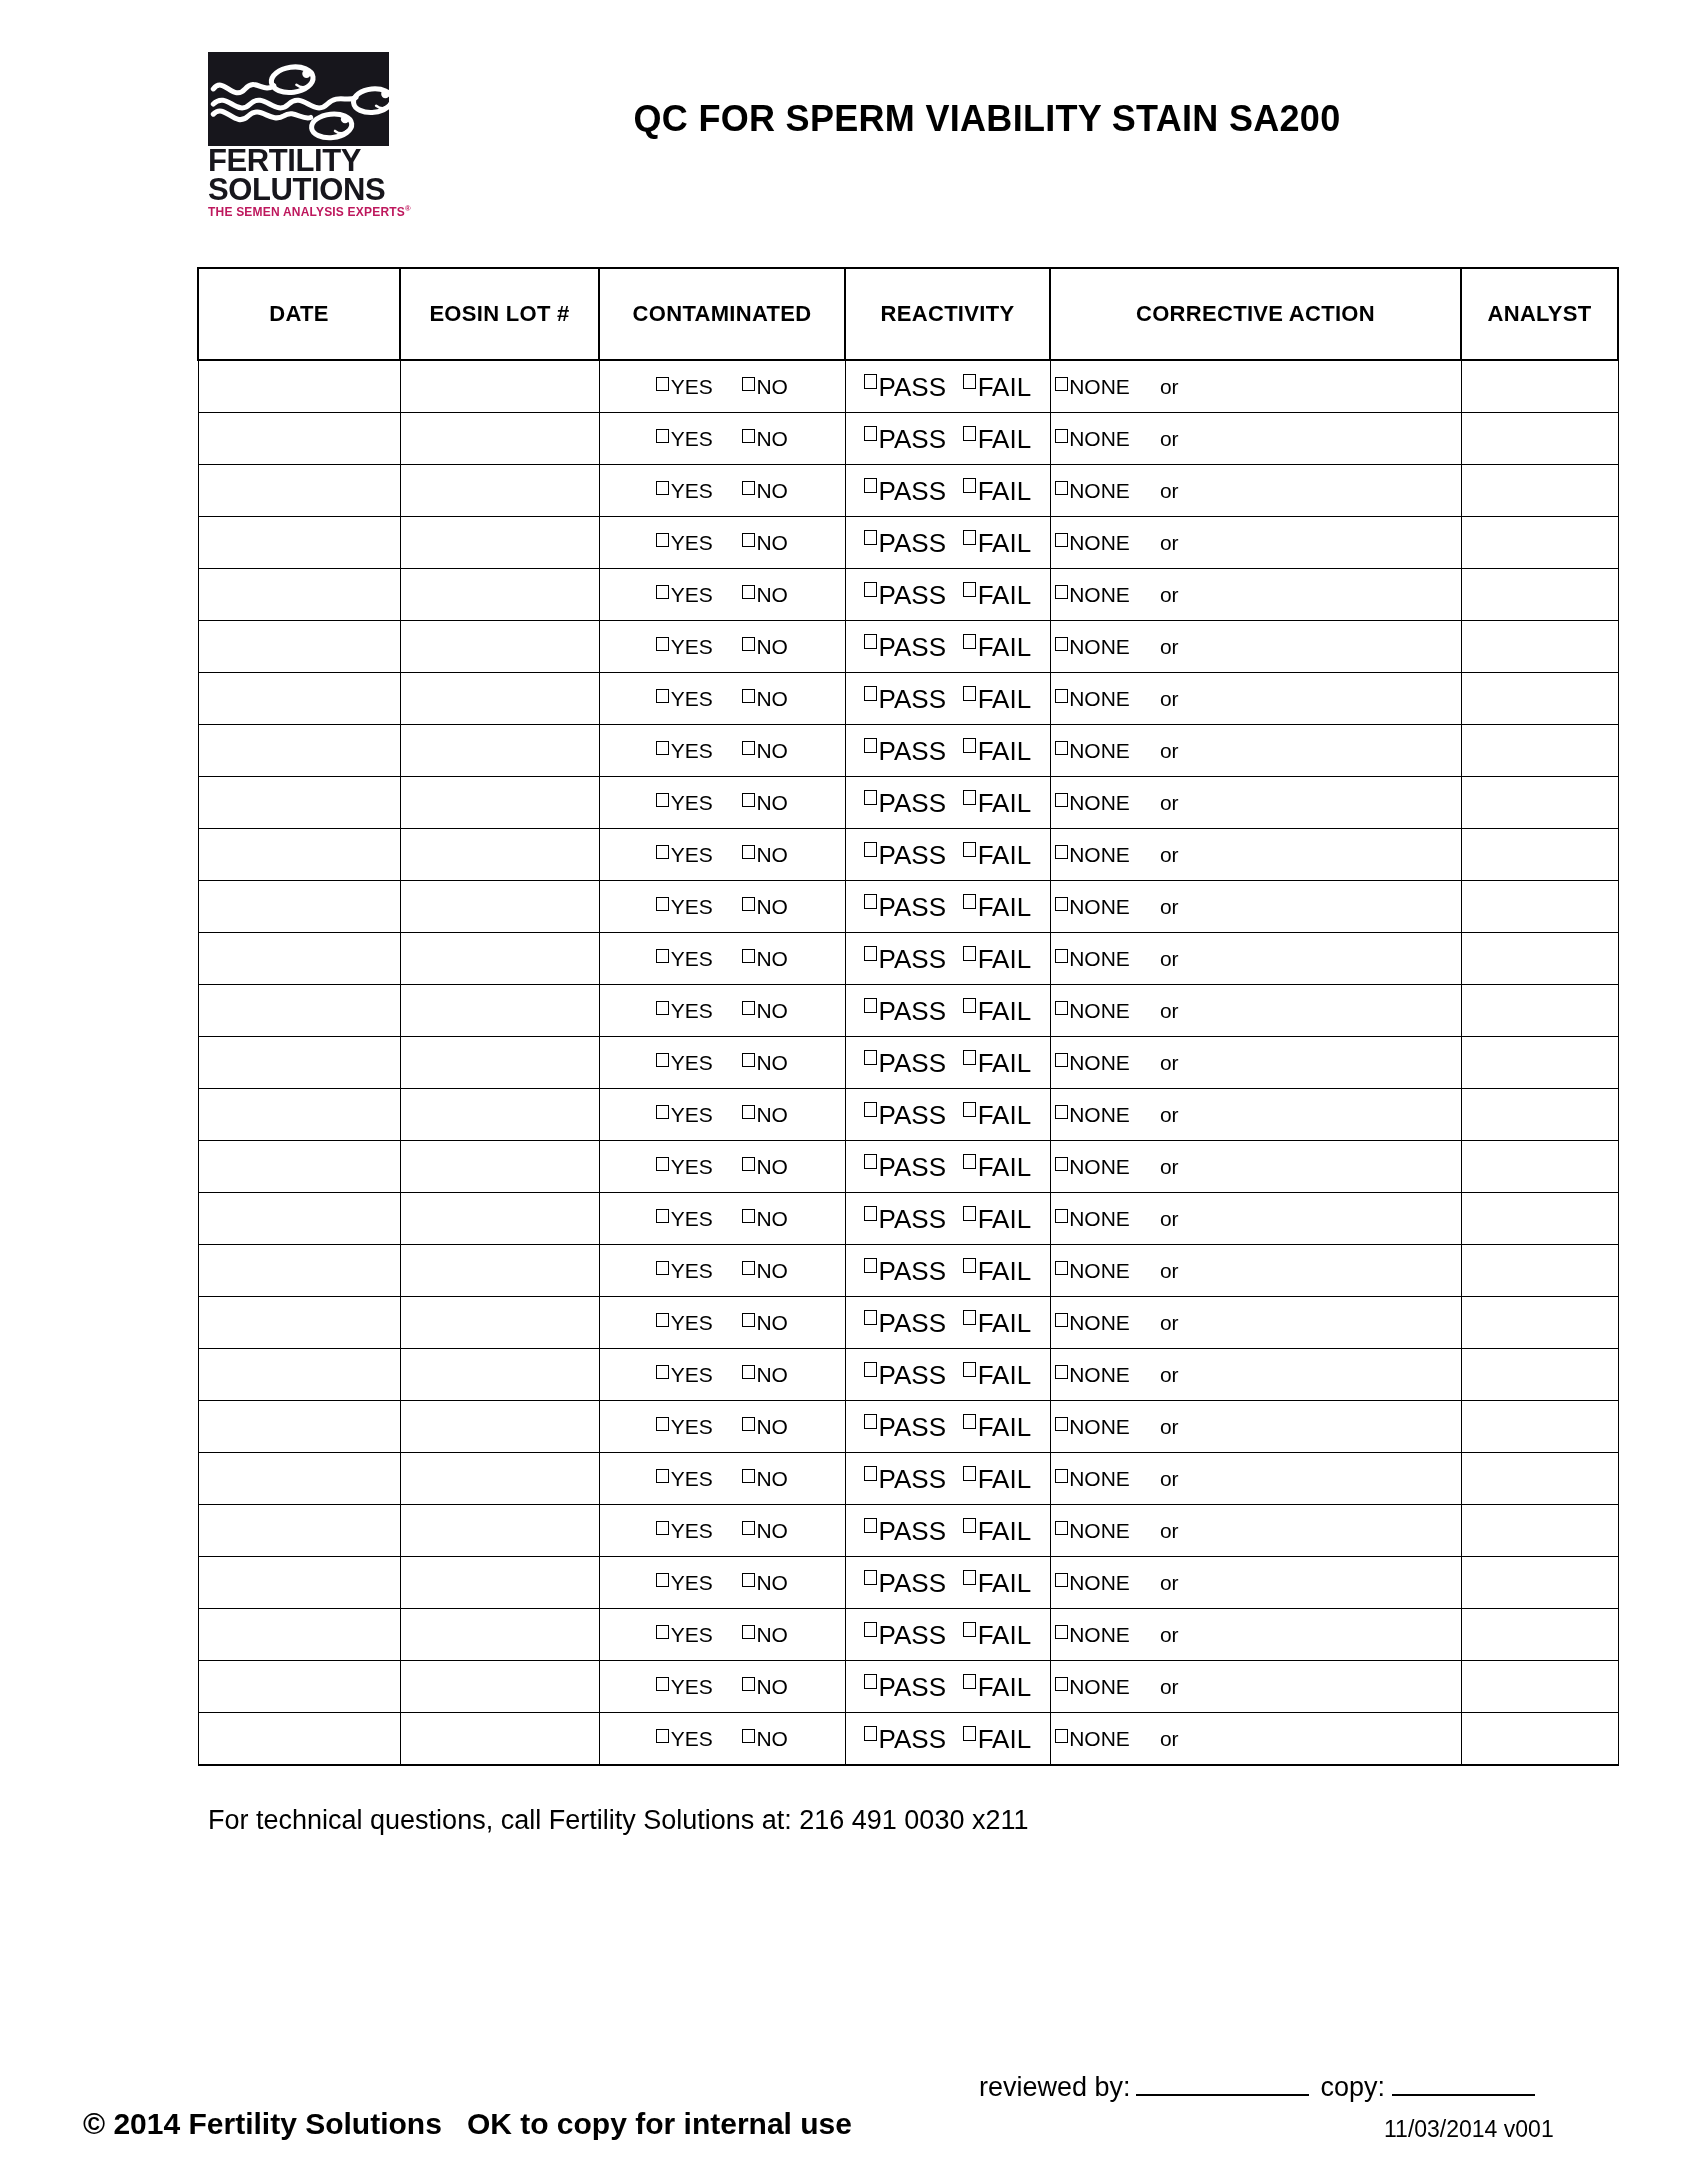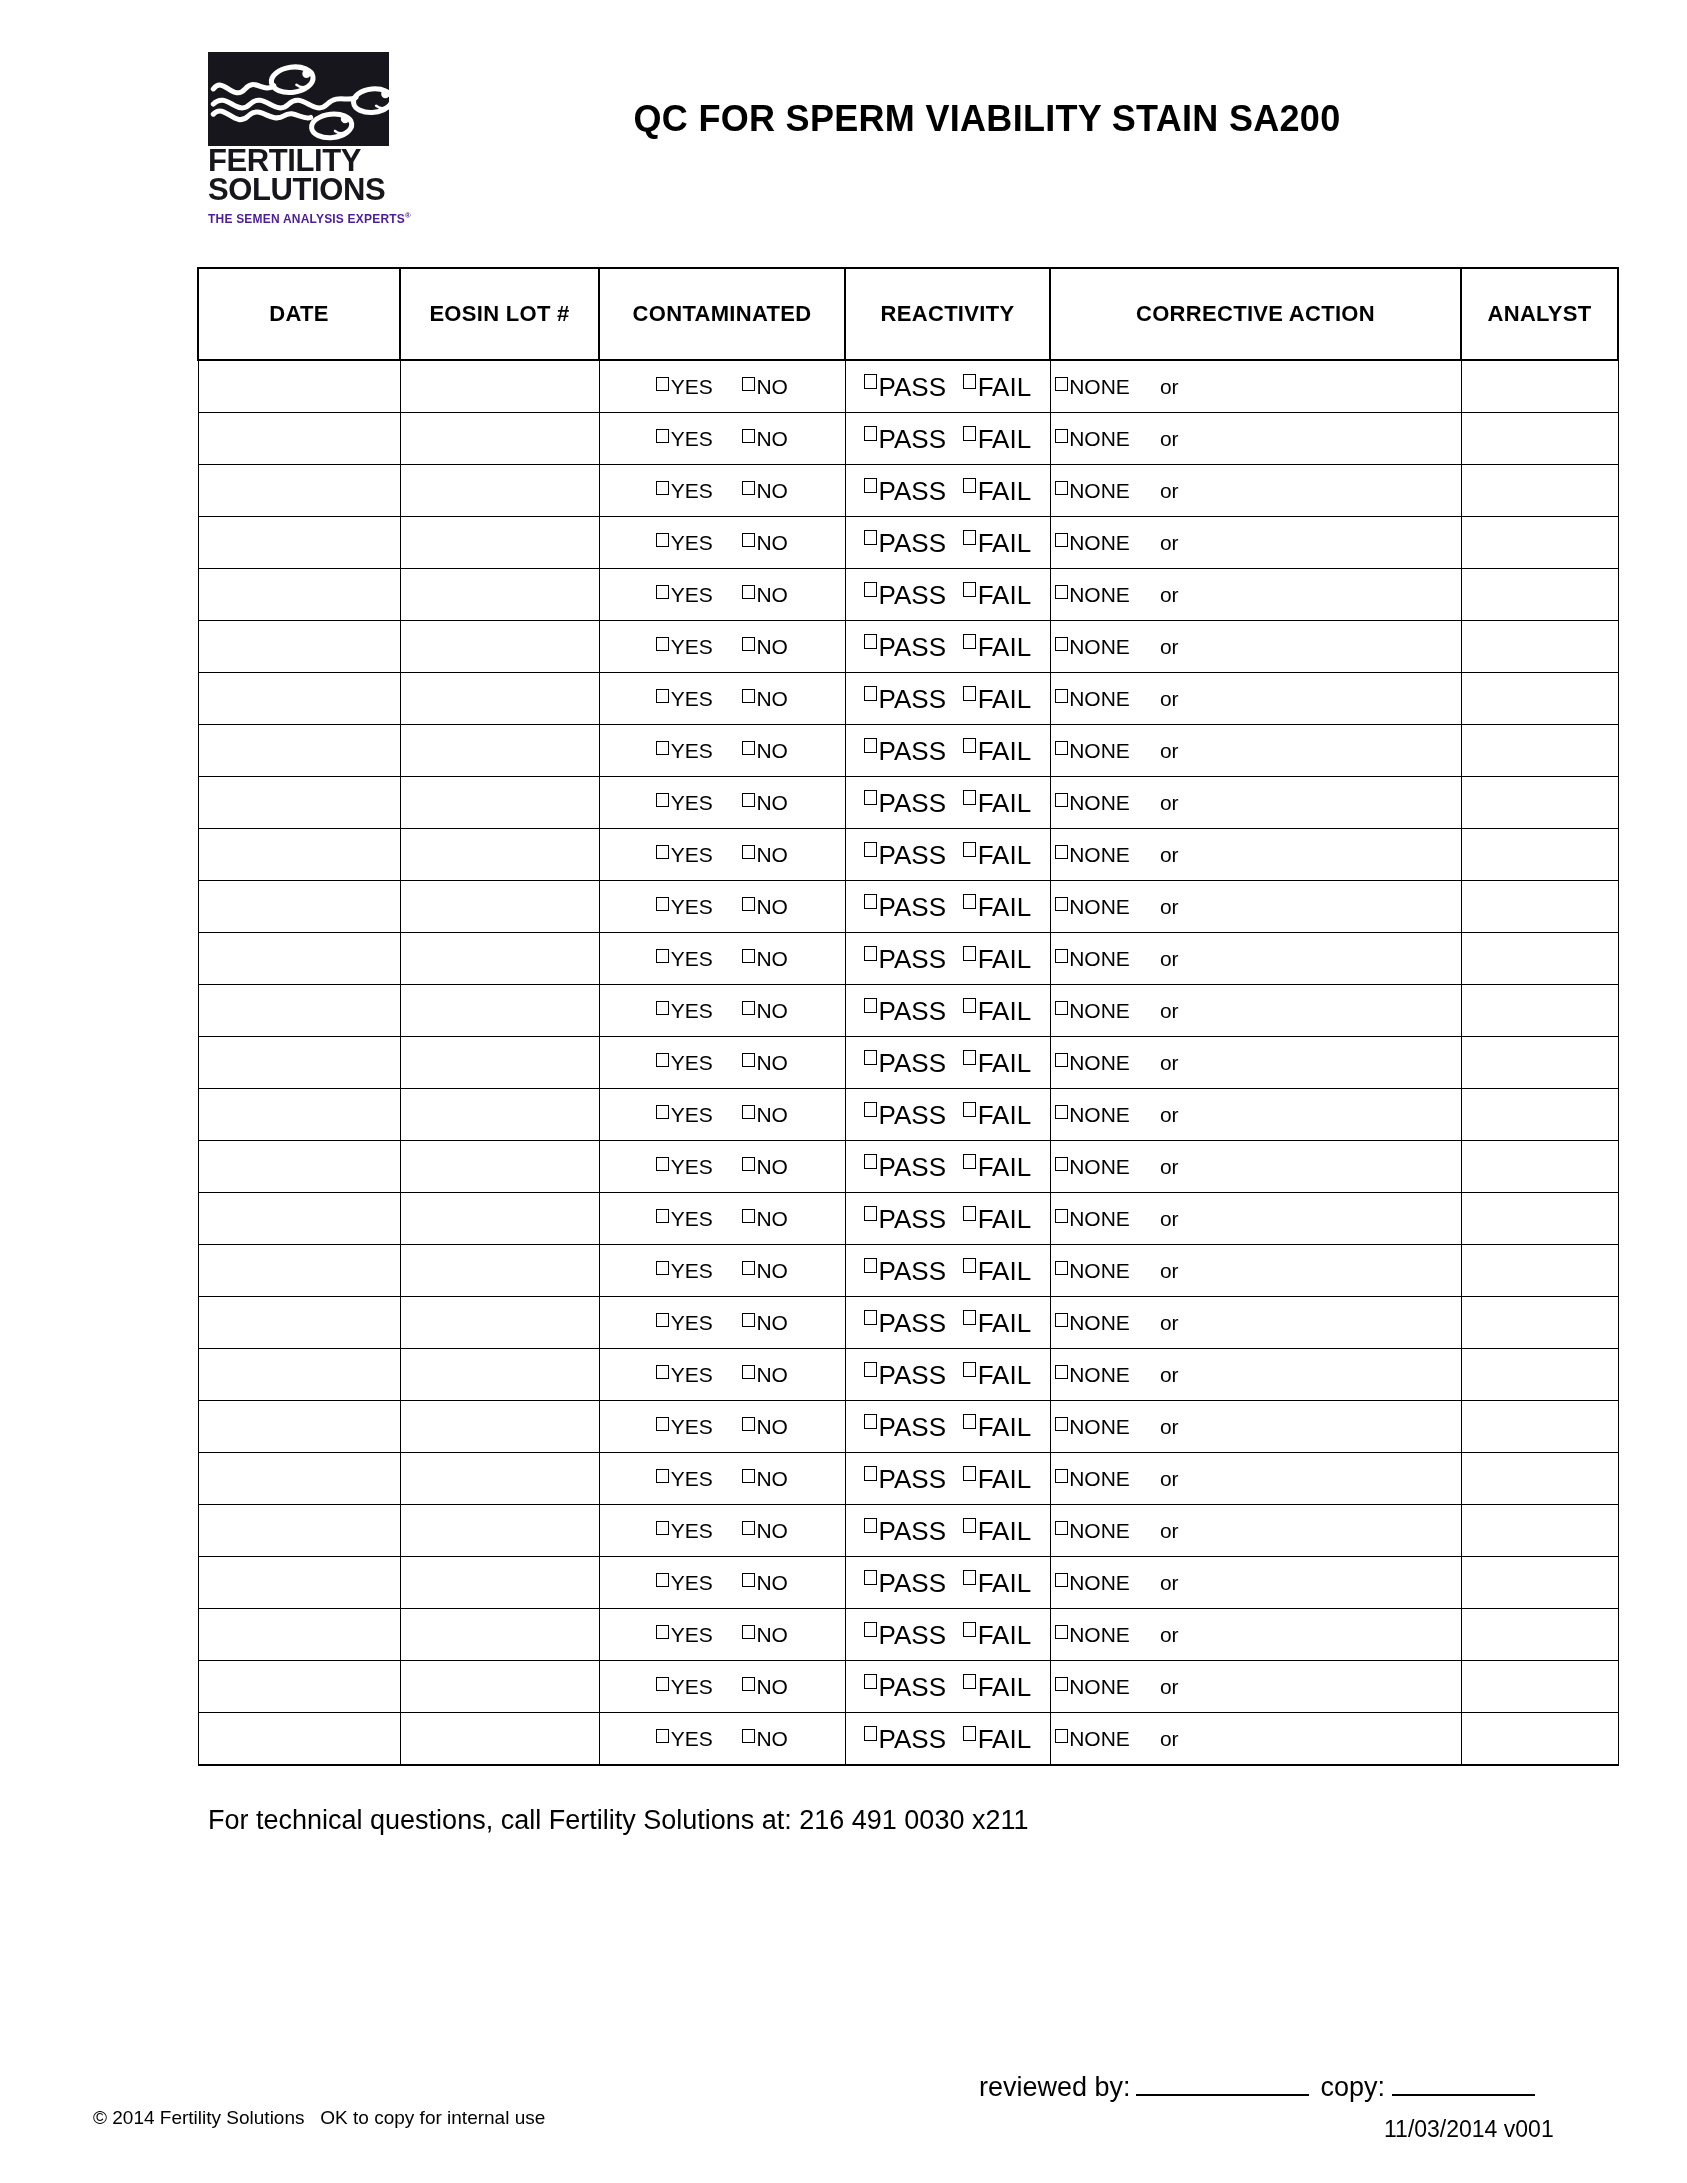--- a/index.html
+++ b/index.html
@@ -52,22 +52,22 @@
     line-height: 0.92;
     color: #17161c;
     margin-top: 1px;
   }
   .logo-word2 { margin-top: 0; }
   .logo-tag {
     font-family: "Liberation Sans", sans-serif;
     font-weight: bold;
     font-size: 12px;
     letter-spacing: 0.2px;
-    color: #4c1d95;
-    margin-top: 7px;
+    color: #be185d;
+    margin-top: 0;
     white-space: nowrap;
   }
   .logo-tag sup {
     font-size: 7.6px;
     vertical-align: super;
   }
 
   .doc-title {
     position: absolute;
     left: 388px;
@@ -190,25 +190,26 @@
     position: absolute;
     left: 1384px;
     top: 2116px;
     font-family: "Liberation Sans", sans-serif;
     font-size: 23px;
     white-space: nowrap;
   }
 
   .copyright-line {
     position: absolute;
-    left: 93px;
+    left: 83px;
     top: 2107px;
     font-family: "Liberation Sans", sans-serif;
-    font-size: 19px;
+    font-size: 30px;
     white-space: nowrap;
+    font-weight: bold;
   }
 </style>
 </head>
 <body>
 
 <div class="page">
 
   <div class="header">
 
     <div class="logo-block">

